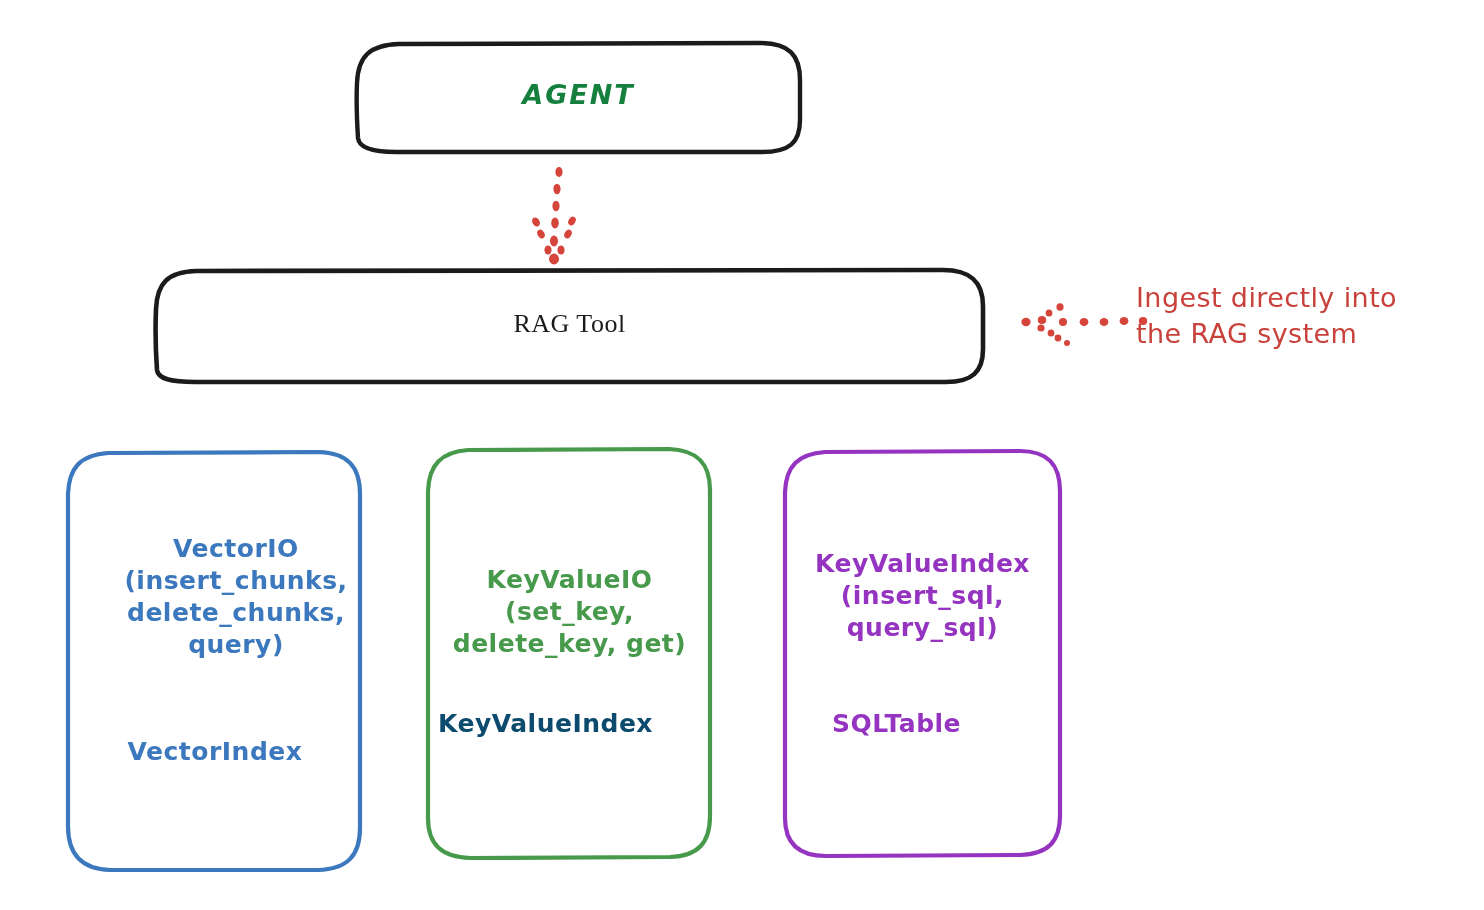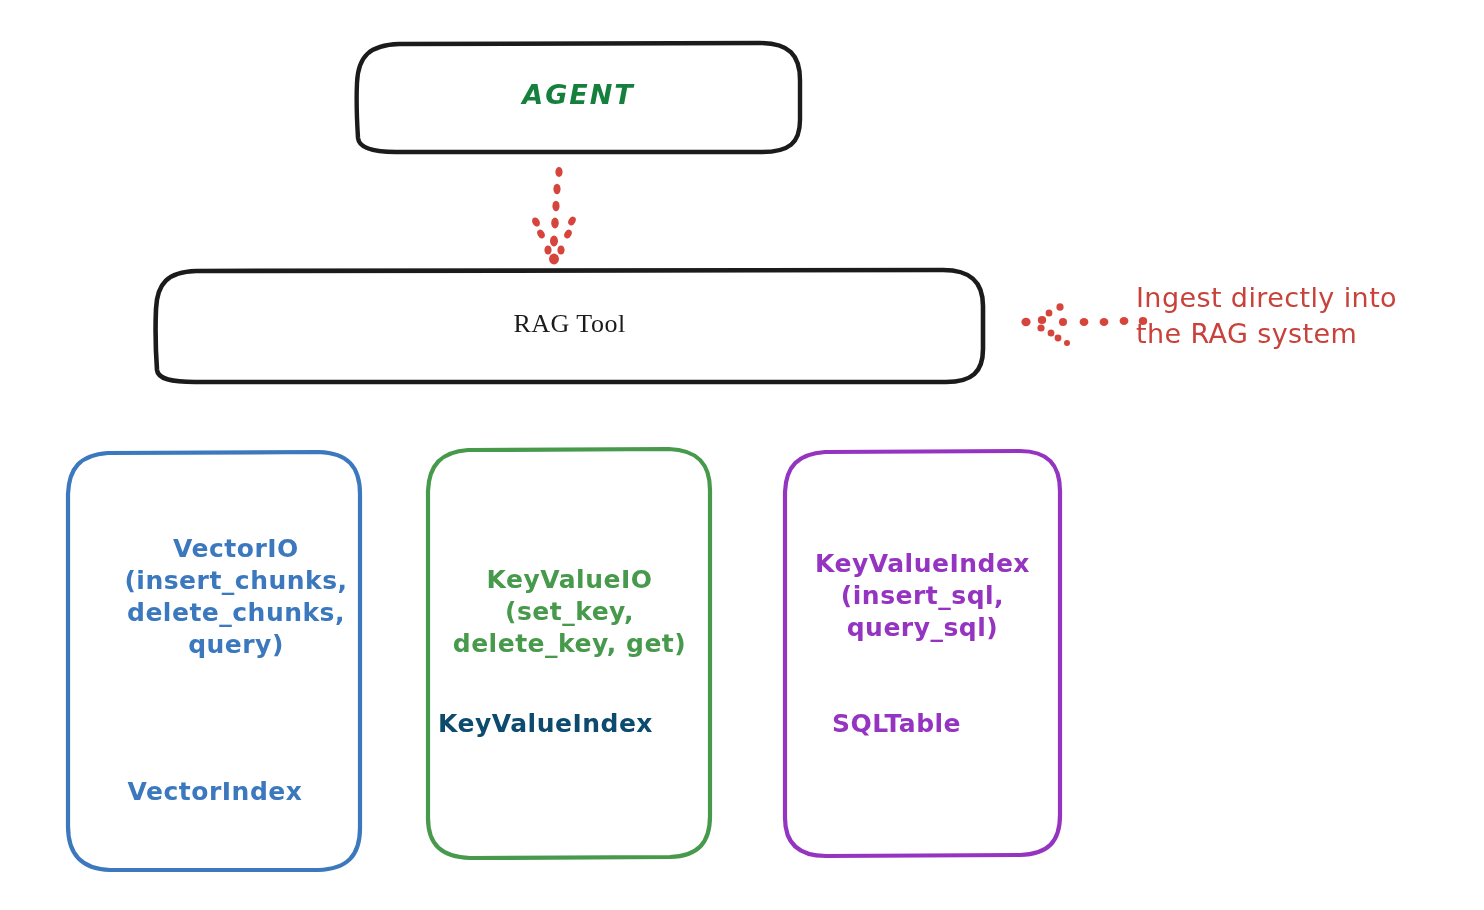--- a/index.html
+++ b/index.html
@@ -55,21 +55,21 @@
   
   .provider-api {
     font-size: 25px;
     font-weight: 600;
   }
   .provider-index {
     font-size: 25px;
     font-weight: 600;
   }
   #vector-api   { left: 70px;  top: 533px; width: 290px; color: #3b78bd; margin-left: 21px; }
-  #vector-index { left: 70px;  top: 776px; width: 290px; color: #3b78bd; }
+  #vector-index { left: 70px;  top: 736px; width: 290px; color: #3b78bd; }
   #kv-api       { left: 428px; top: 564px; width: 283px; color: #47994c; }
   #kv-index     { left: 404px; top: 708px; width: 283px; color: #0c4a6e; }
   #rel-api      { left: 785px; top: 548px; width: 275px; color: #9434c1; }
   #rel-index    { left: 759px; top: 708px; width: 275px; color: #9434c1; }
 
   
   #annotation {
     position: absolute;
     left: 1136px;
     top: 280px;

